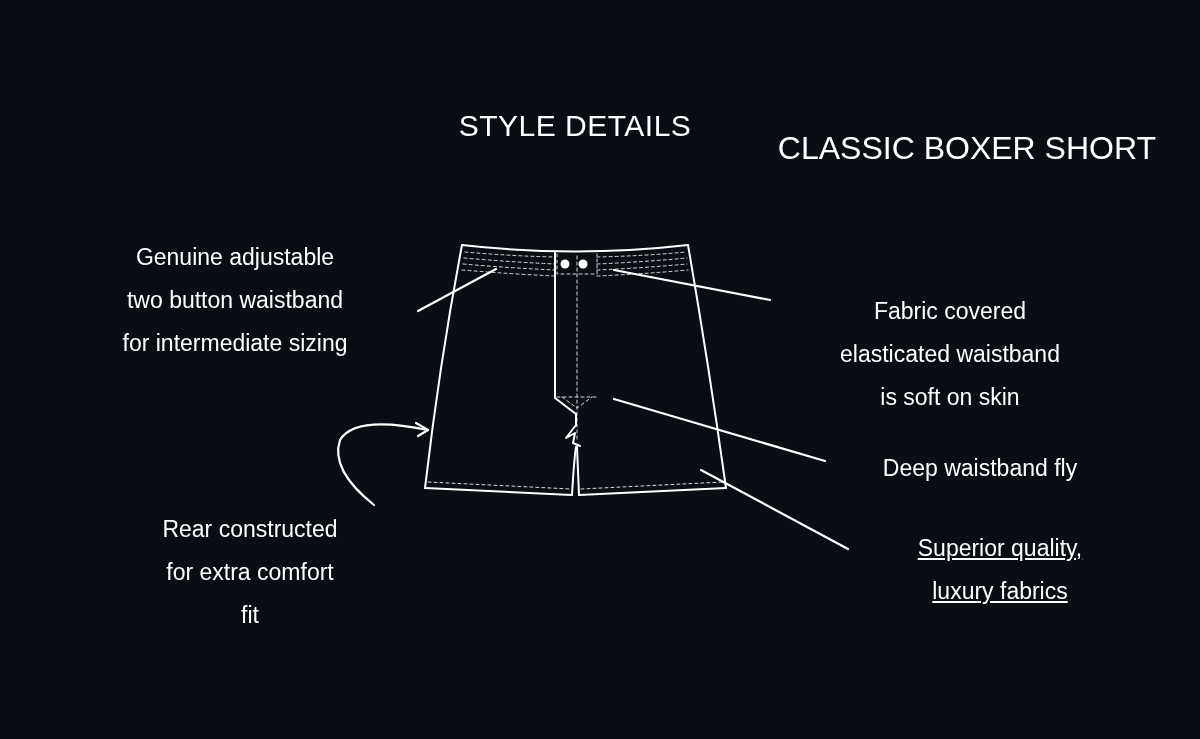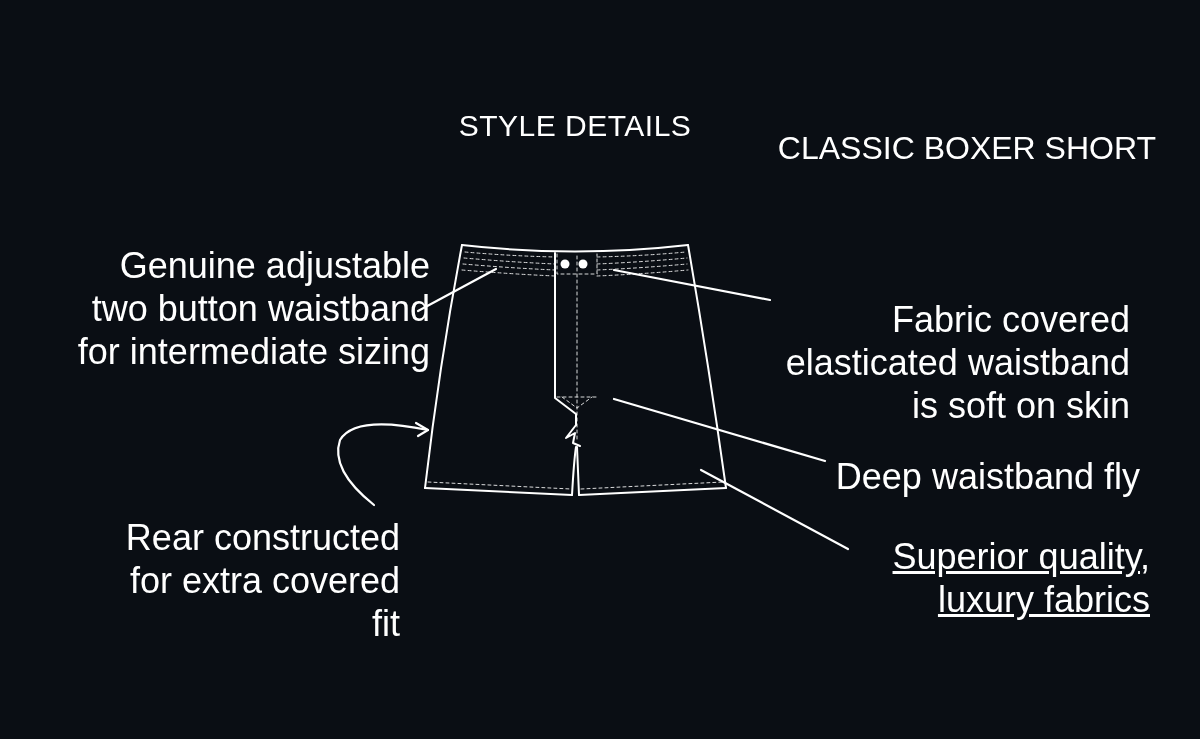--- a/index.html
+++ b/index.html
@@ -30,25 +30,24 @@
       position: absolute;
       left: 0;
       width: 1156px;
       text-align: right;
       top: 128px;
       font-size: 32px;
       line-height: 40px;
     }
     .label {
       position: absolute;
-      text-align: right;
-      font-size: 36px;
+      text-align: center;
+      font-size: 23px;
       line-height: 43px;
       white-space: pre-line;
-      margin-top: 8px;
     }
     #lbl-waistband-adjust { left: 40px; width: 390px; top: 236px; }
     #lbl-fabric-covered  { left: 770px; width: 360px; top: 290px; }
     #lbl-crossover-fly   { left: 820px; width: 320px; top: 447px; }
     #lbl-superior        { left: 850px; width: 300px; top: 527px; text-decoration: underline; }
     #lbl-rear            { left: 100px; width: 300px; top: 508px; }
     svg.drawing {
       position: absolute;
       left: 0;
       top: 0;
@@ -127,14 +126,14 @@
 <div class="label" id="lbl-waistband-adjust">Genuine adjustable
 two button waistband
 for intermediate sizing</div>
 <div class="label" id="lbl-fabric-covered">Fabric covered
 elasticated waistband
 is soft on skin</div>
 <div class="label" id="lbl-crossover-fly">Deep waistband fly</div>
 <div class="label" id="lbl-superior">Superior quality,
 luxury fabrics</div>
 <div class="label" id="lbl-rear">Rear constructed
-for extra covered
+for extra comfort
 fit</div>
 
 </body></html>

